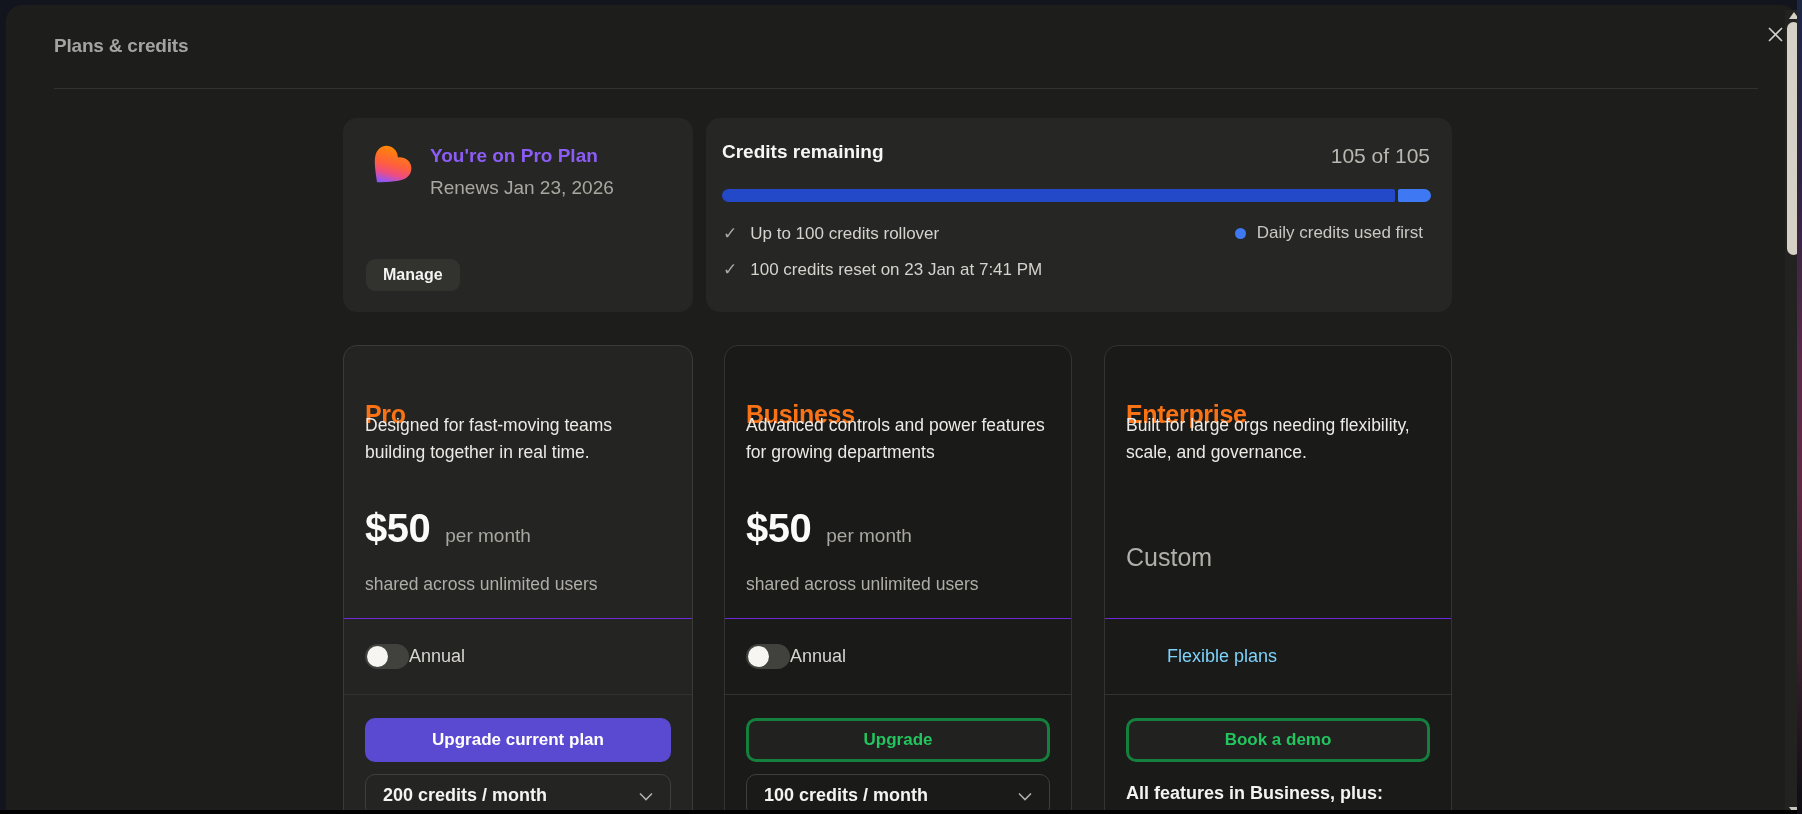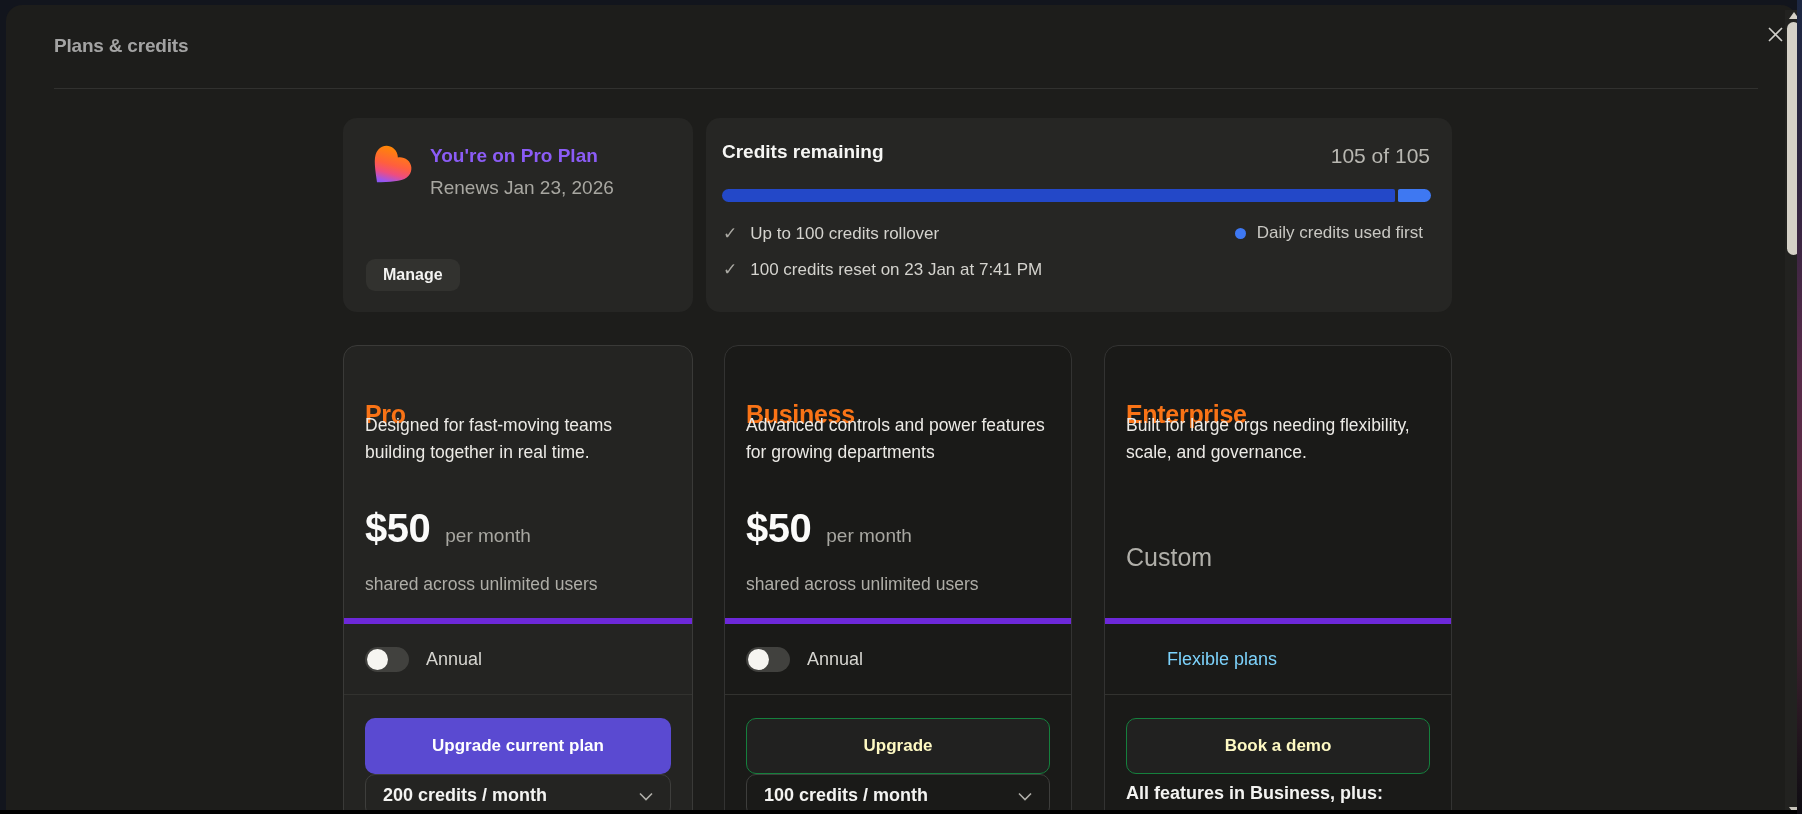--- a/index.html
+++ b/index.html
@@ -47,31 +47,31 @@
   .plan-title { position:absolute; left:21px; top:14px; font-size:25px; font-weight:700;
                 color:#f97316; letter-spacing:-0.3px;margin-top:40px; }
   .plan-desc { position:absolute; left:21px; top:66px; right:21px; font-size:17.5px;
                line-height:27px; color:#eceae6; }
   .price-row { position:absolute; left:21px; top:160px; display:flex; align-items:baseline; gap:15px; }
   .price-big { font-size:40px; font-weight:700; color:#fbfbfa; letter-spacing:-0.5px; }
   .price-suffix { font-size:19px; color:#a8a7a1; }
   .price-note { position:absolute; left:21px; top:228px; font-size:17.5px; color:#aeada7; }
   .price-custom { position:absolute; left:21px; top:197px; font-size:25px; color:#b0afa9; }
   .toggle-band { position:absolute; left:0; right:0; top:272px; height:77px;
-                 border-top:6px solid #6d28d9; border-bottom:1px solid #32322f;
-                 display:flex; align-items:center; padding-left:21px; gap:17px; }
+                 border-top:1px solid #6d28d9; border-bottom:1px solid #32322f;
+                 display:flex; align-items:center; padding-left:21px; }
   .switch { width:44px; height:25px; border-radius:13px; background:#41413e; position:relative; cursor:pointer; flex:0 0 auto; }
   .switch .knob { position:absolute; left:2px; top:2px; width:21px; height:21px; border-radius:50%; background:#f6f5f1; }
   .toggle-label { font-size:18px; color:#d6d5d0; }
   .flex-label { font-size:18px; color:#7dd3fc;margin-left:41px; }
-  .cta { position:absolute; left:21px; right:21px; top:372px; height:56px; border-radius:10px;
+  .cta { position:absolute; left:21px; right:21px; top:372px; height:44px; border-radius:10px;
          font-size:17px; font-weight:700; font-family:inherit; cursor:pointer;
          display:flex; align-items:center; justify-content:center; }
   .cta-primary { background:#5a4ad1; border:none; color:#ffffff; }
-  .cta-ghost { background:#212120; border:1px solid #15803d; color:#fef9c3; }
+  .cta-ghost { background:#212120; border:3px solid #15803d; color:#22c55e; }
   .credits-select { position:absolute; left:21px; right:21px; top:428px; height:43px; border-radius:10px;
                     border:1px solid #3e3e3c; background:transparent; display:flex; align-items:center;
                     justify-content:space-between; padding:0 17px; cursor:pointer; }
   .credits-select .val { font-size:18px; font-weight:600; color:#f3f3f1; }
   .chev { color:#b0afa9; }
   .plan-footer { position:absolute; left:21px; top:437px; font-size:18px; font-weight:700; color:#f3f3f1; }
 
   
   .edge-gradient { position:absolute; left:1797px; top:0; width:5px; height:814px;
     background:linear-gradient(180deg,#1c2742 0%,#2f2440 22%,#572a49 45%,#5c2a44 60%,#39202c 80%,#0e0c12 100%); }

